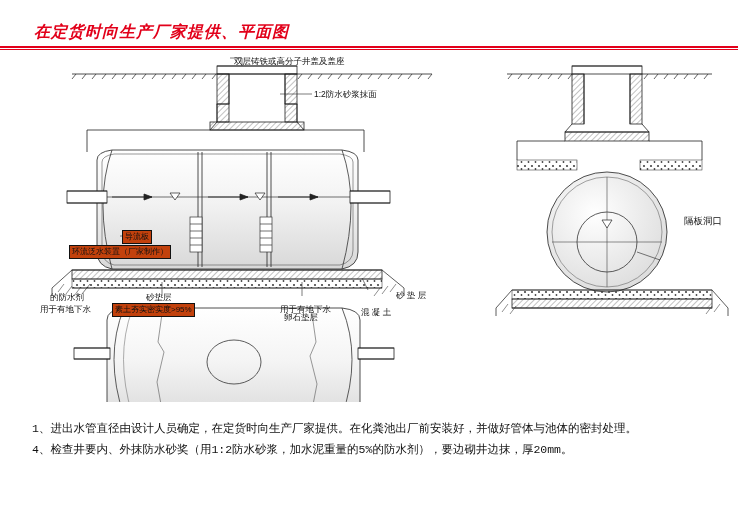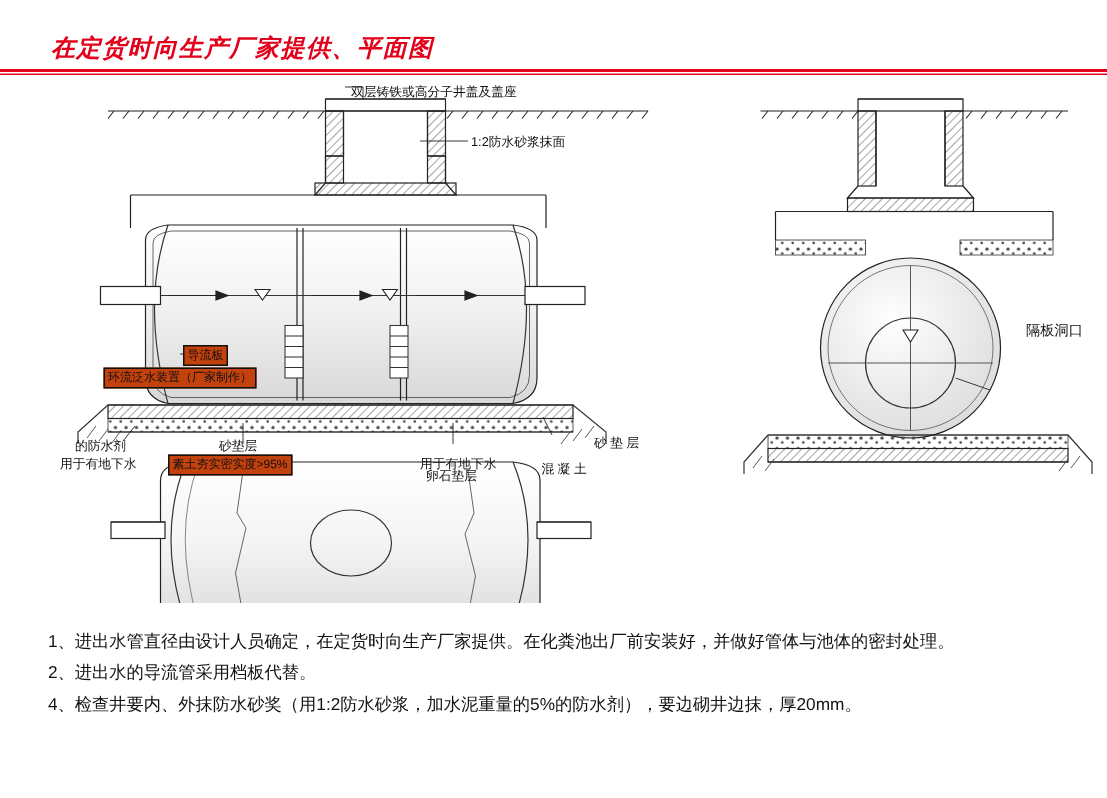--- a/index.html
+++ b/index.html
@@ -48,21 +48,21 @@
     padding:1px 2px;
     font-size:8px;
     line-height:10px;
   }
 
   
   .notes{
     position:absolute;left:32px;top:418px;width:690px;
     font-size:11.5px;line-height:21px;color:#111;
   }
-  .notes div{white-space:nowrap;}
+  .notes div{white-space:nowrap;font-family:Liberation Mono, monospace;}
 </style>
 </head>
 <body>
 
 <div class="page">
 
   <div class="title">在定货时向生产厂家提供、平面图</div>
   <div class="title-rule"></div>
   <div class="title-rule2"></div>
 
@@ -322,17 +322,16 @@
     <div class="lbl" style="left:268px;top:252px;">用于有地下水</div>
 
     <div class="lbl" style="left:349px;top:238px;margin-left:35px;">砂 垫 层</div>
     <div class="lbl" style="left:349px;top:255px;text-align:right;">混 凝 土</div>
 
     <div class="lbl" style="left:650px;top:163px;font-size:9.5px;padding-left:22px;">隔板洞口</div>
   </div>
 
   <div class="notes">
     <div>1、进出水管直径由设计人员确定，在定货时向生产厂家提供。在化粪池出厂前安装好，并做好管体与池体的密封处理。</div>
-    <div>2、进出水的导流管采用档板代替。</div>
     <div>4、检查井要内、外抹防水砂奖（用1:2防水砂浆，加水泥重量的5%的防水剂），要边砌井边抹，厚20mm。</div>
   </div>
 
 </div>
 
 </body></html>

